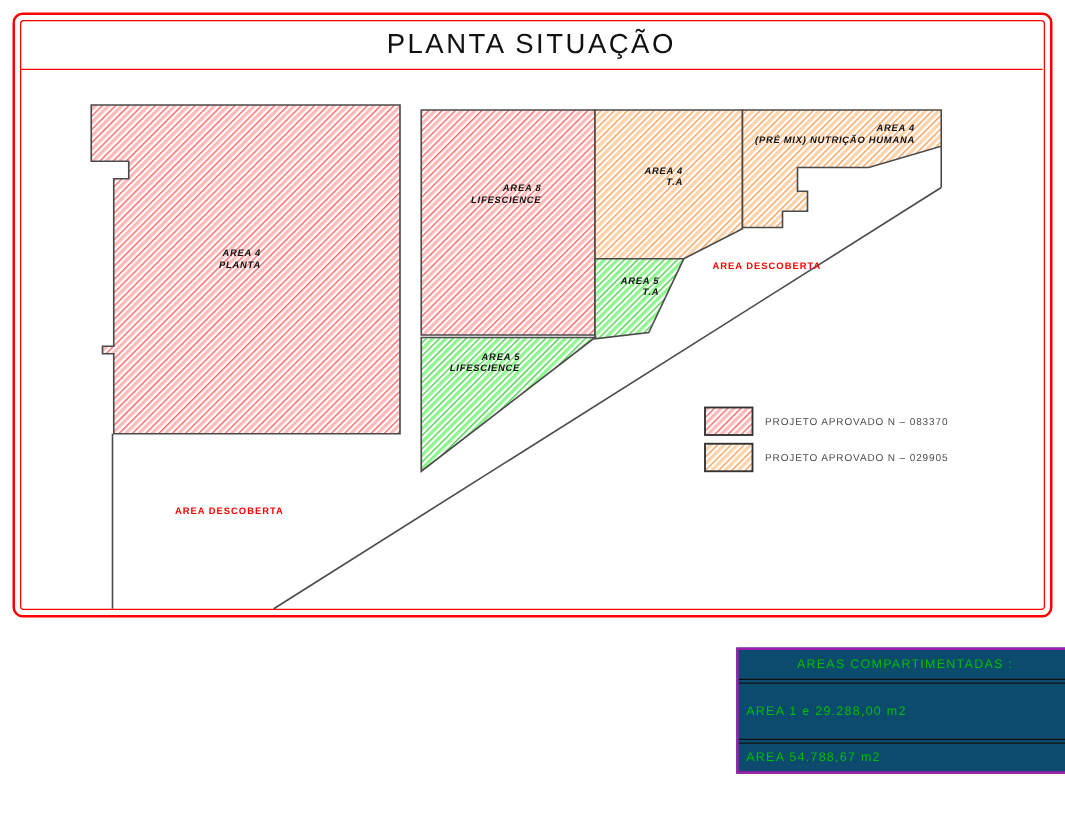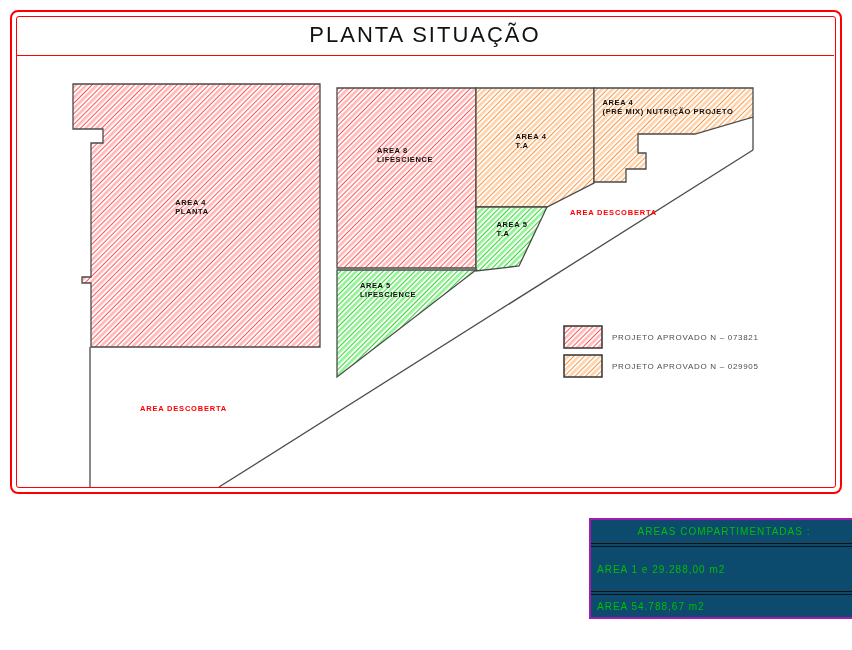--- a/index.html
+++ b/index.html
@@ -21,22 +21,22 @@
     border-top:1.5px solid #ff0000;
   }
   .plan-title {
     position:absolute; left:16px; top:22px; width:818px;
     text-align:center; font-size:22px; letter-spacing:2px; color:#111111;
   }
   svg.plan { position:absolute; left:0; top:0; }
   
   .area-label {
     position:absolute; transform:translateX(-50%);
-    text-align:left; color:#111111; font-size:7.5px; line-height:8.5px;
-    letter-spacing:0.6px; white-space:nowrap; font-weight:bold;
+    text-align:right; color:#111111; font-size:7.5px; line-height:8.5px;
+    letter-spacing:0.6px; white-space:nowrap; font-weight:bold;font-style:italic;
   }
   .open-label {
     position:absolute; color:#ff0000; font-size:7.5px; letter-spacing:0.8px;
     white-space:nowrap; font-weight:bold;
   }
   
   .legend-text {
     position:absolute; color:#4d4d4d; font-size:8px; letter-spacing:0.7px;
     white-space:nowrap;
   }
@@ -106,35 +106,35 @@
   <div class="area-label" style="left:405px; top:147px;">
     <div>AREA 8</div>
     <div>LIFESCIENCE</div>
   </div>
   <div class="area-label" style="left:531px; top:133px;">
     <div>AREA 4</div>
     <div>T.A</div>
   </div>
   <div class="area-label" style="left:668px; top:99px;">
     <div>AREA 4</div>
-    <div>(PRÉ MIX) NUTRIÇÃO PROJETO</div>
+    <div>(PRÉ MIX) NUTRIÇÃO HUMANA</div>
   </div>
   <div class="area-label" style="left:512px; top:221px;">
     <div>AREA 5</div>
     <div>T.A</div>
   </div>
   <div class="area-label" style="left:388px; top:282px;">
     <div>AREA 5</div>
     <div>LIFESCIENCE</div>
   </div>
 
   <div class="open-label" style="left:570px; top:208px;">AREA DESCOBERTA</div>
   <div class="open-label" style="left:140px; top:404px;">AREA DESCOBERTA</div>
 
-  <div class="legend-text" style="left:612px; top:333px;">PROJETO APROVADO N – 073821</div>
+  <div class="legend-text" style="left:612px; top:333px;">PROJETO APROVADO N – 083370</div>
   <div class="legend-text" style="left:612px; top:362px;">PROJETO APROVADO N – 029905</div>
 
   <div class="areas-table">
     <div class="tbl-header">AREAS COMPARTIMENTADAS :</div>
     <div class="tbl-row r1">
       <span>AREA 1 e 2</span>
       <span>9.288,00 m2</span>
     </div>
     <div class="tbl-row r3">
       <span>AREA 5</span>

